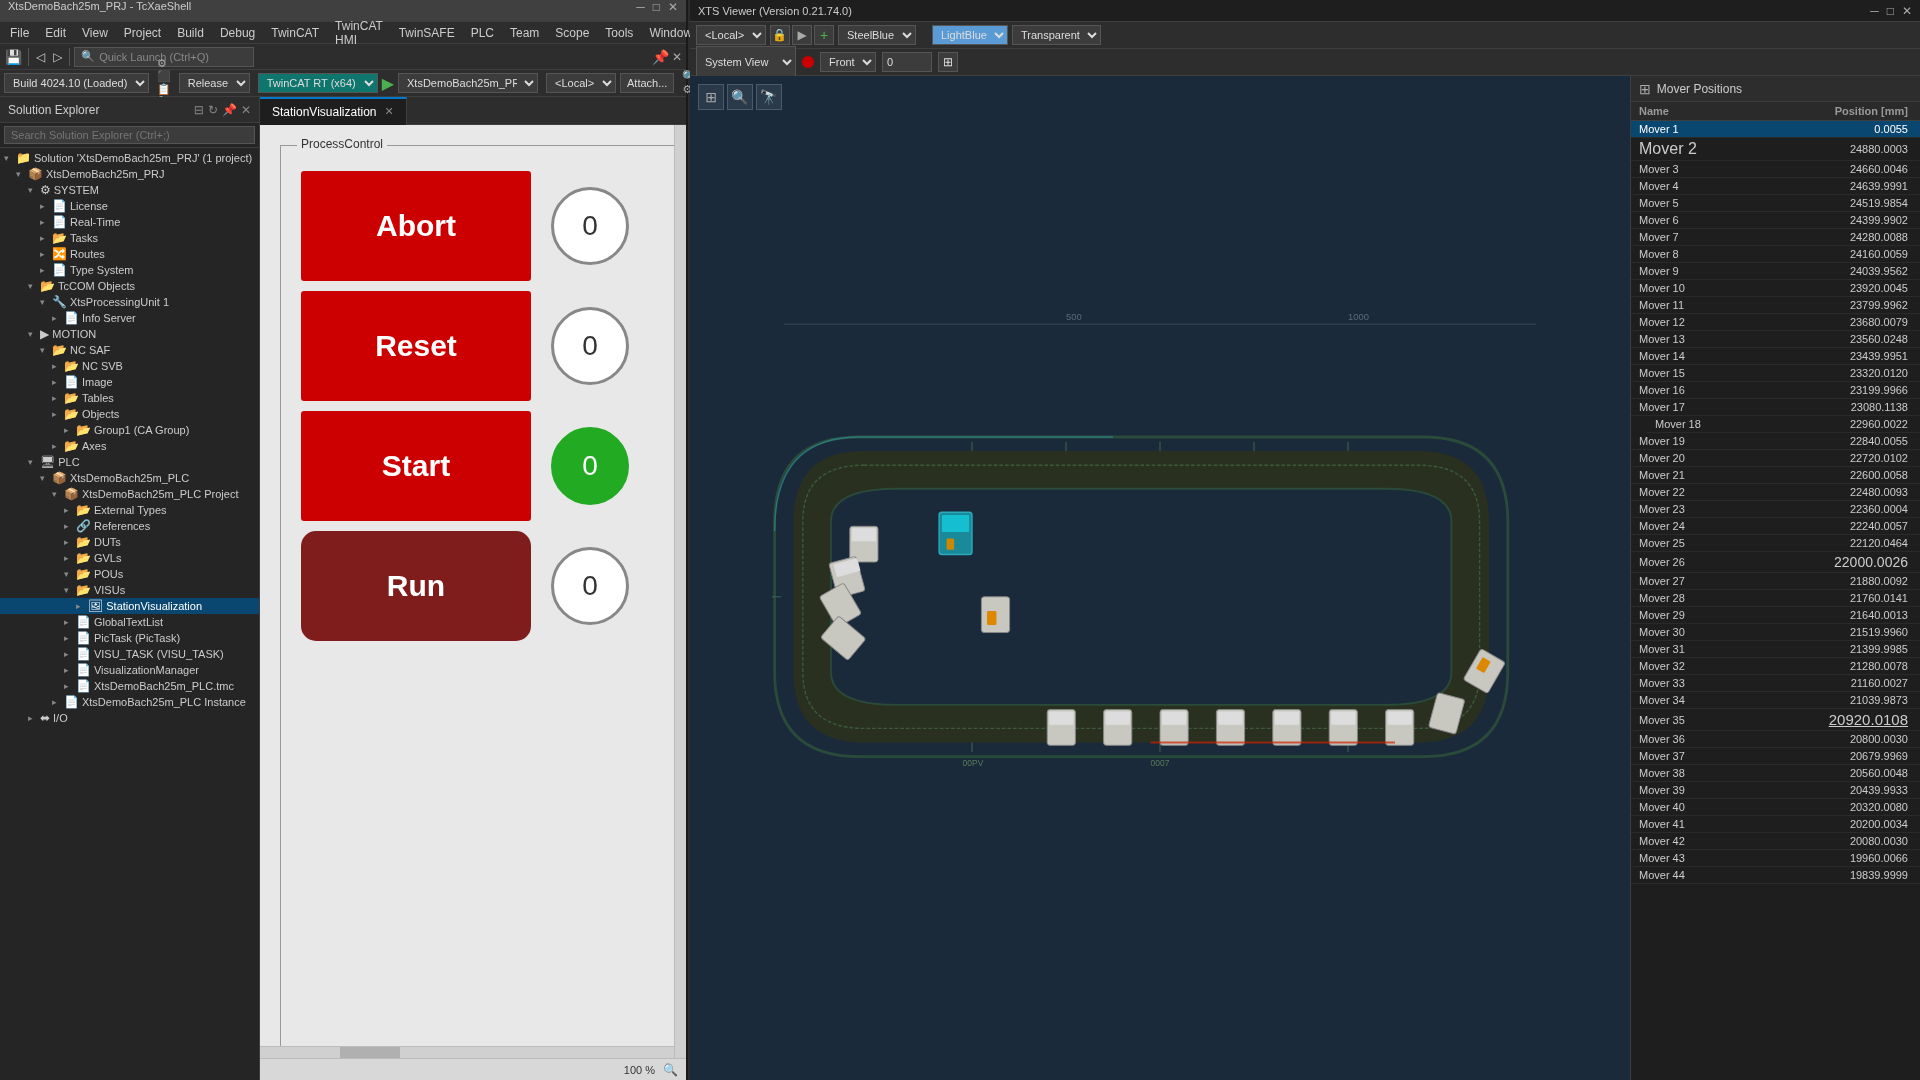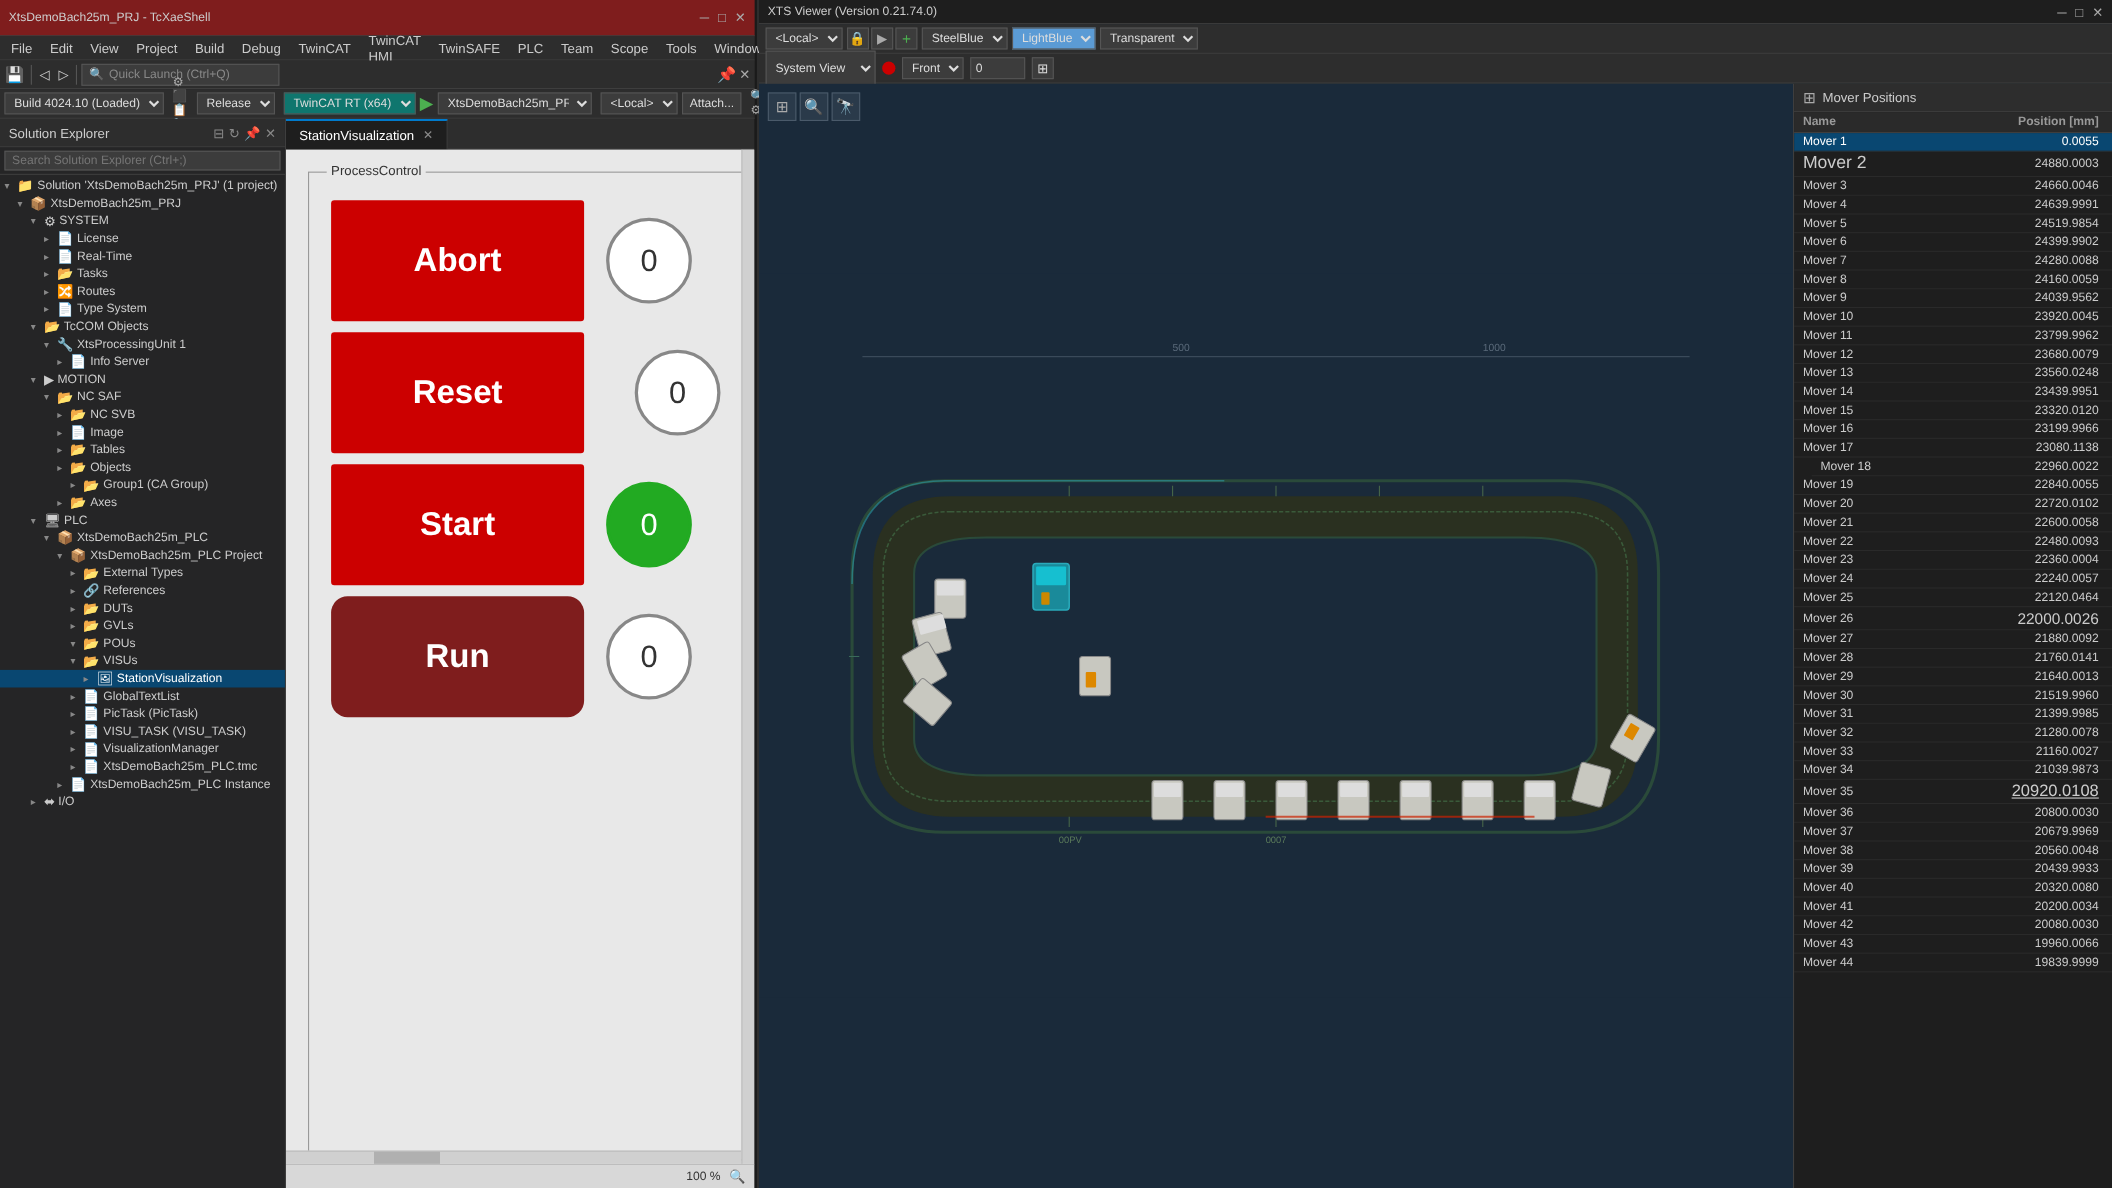--- a/index.html
+++ b/index.html
@@ -3,21 +3,21 @@
   <meta charset="utf-8">
   <style>
     * { margin: 0; padding: 0; box-sizing: border-box; }
     body { width: 1920px; height: 1080px; overflow: hidden; font-family: 'Segoe UI', Arial, sans-serif; font-size: 12px; background: #2d2d2d; display: flex; flex-direction: column; }
   </style>
 </head>
 <body>
 
 <div style="position:absolute; left:0; top:0; width:688px; height:1080px; background:#252526; display:flex; flex-direction:column; border-right:2px solid #1a1a1a;">
 
-  <div style="background:#7f1d1d; height:33px; display:flex; align-items:center; padding:0 8px; border-bottom:1px solid #3e3e3e; flex-shrink:0;">
+  <div style="background:#404040; height:22px; display:flex; align-items:flex-start; padding:0 8px; border-bottom:1px solid #3e3e3e; flex-shrink:0;">
     <span style="font-size:11px; color:#ccc; flex:1;">XtsDemoBach25m_PRJ - TcXaeShell</span>
     <span style="color:#aaa; margin-left:8px; cursor:pointer;">─</span>
     <span style="color:#aaa; margin-left:8px; cursor:pointer;">□</span>
     <span style="color:#aaa; margin-left:8px; cursor:pointer;">✕</span>
   </div>
 
   <div style="background:#2d2d2d; height:22px; display:flex; align-items:center; padding:0 2px; border-bottom:1px solid #3e3e3e; flex-shrink:0; font-size:12px;">
     <span style="color:#ccc; padding:0 8px; cursor:pointer;">File</span>
     <span style="color:#ccc; padding:0 8px; cursor:pointer;">Edit</span>
     <span style="color:#ccc; padding:0 8px; cursor:pointer;">View</span>
@@ -295,21 +295,21 @@
 
           <div style="display:flex; align-items:center; gap:20px; margin:25px 20px 0 20px;">
             <button style="background:#cc0000; color:white; font-size:30px; font-weight:bold; border:none; width:230px; height:110px; cursor:pointer; border-radius:3px;">
               <span>Abort</span>
             </button>
             <div style="width:78px; height:78px; border-radius:50%; border:3px solid #888; background:white; display:flex; align-items:center; justify-content:center; font-size:28px; color:#333;">
               <span>0</span>
             </div>
           </div>
 
-          <div style="display:flex; align-items:center; gap:20px; margin:10px 20px 0 20px;justify-content:space-between;">
+          <div style="display:flex; align-items:center; gap:20px; margin:10px 20px 0 20px;">
             <button style="background:#cc0000; color:white; font-size:30px; font-weight:bold; border:none; width:230px; height:110px; cursor:pointer; border-radius:3px;">
               <span>Reset</span>
             </button>
             <div style="width:78px; height:78px; border-radius:50%; border:3px solid #888; background:white; display:flex; align-items:center; justify-content:center; font-size:28px; color:#333;">
               <span>0</span>
             </div>
           </div>
 
           <div style="display:flex; align-items:center; gap:20px; margin:10px 20px 0 20px;">
             <button style="background:#cc0000; color:white; font-size:30px; font-weight:bold; border:none; width:230px; height:110px; cursor:pointer; border-radius:3px;">
@@ -360,21 +360,21 @@
       <option>&lt;Local&gt;</option>
     </select>
     <span style="color:#aaa; font-size:14px; display:flex; gap:2px;">
       <span style="cursor:pointer; width:20px; height:20px; background:#3c3c3c; border:1px solid #555; display:flex; align-items:center; justify-content:center; font-size:12px;">🔒</span>
       <span style="cursor:pointer; width:20px; height:20px; background:#3c3c3c; border:1px solid #555; display:flex; align-items:center; justify-content:center; font-size:12px;">▶</span>
       <span style="cursor:pointer; width:20px; height:20px; background:#3c3c3c; border:1px solid #555; display:flex; align-items:center; justify-content:center; font-size:14px; color:#4caf50;">+</span>
     </span>
     <select style="background:#3c3c3c; border:1px solid #555; color:#ddd; padding:1px 4px; font-size:11px; height:20px;">
       <option>SteelBlue</option>
     </select>
-    <select style="background:#a16207; border:1px solid #555; color:#ddd; padding:1px 4px; font-size:11px; height:20px; background-color:#5b9bd5;">
+    <select style="background:#a16207; border:1px solid #555; color:#ddd; padding:1px 4px; font-size:11px; height:20px; background-color:#5b9bd5;margin-left:12px;">
       <option>LightBlue</option>
     </select>
     <select style="background:#3c3c3c; border:1px solid #555; color:#ddd; padding:1px 4px; font-size:11px; height:20px;">
       <option>Transparent</option>
     </select>
   </div>
 
   <div style="background:#2d2d2d; height:27px; display:flex; align-items:center; padding:0 6px; border-bottom:1px solid #3e3e3e; flex-shrink:0; gap:6px;">
     <select style="background:#3c3c3c; border:1px solid #555; color:#ddd; padding:1px 4px; font-size:11px; height:32px; width:100px;">
       <option>System View</option>

